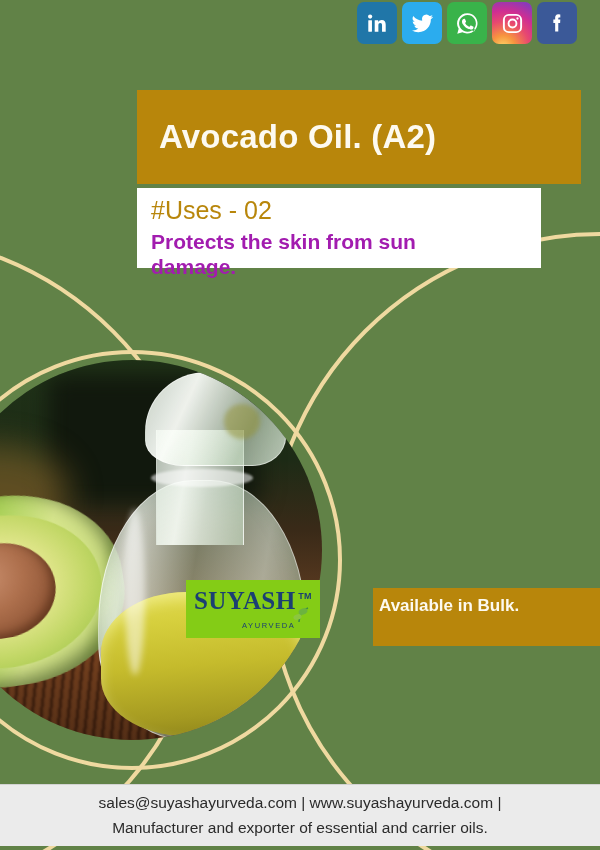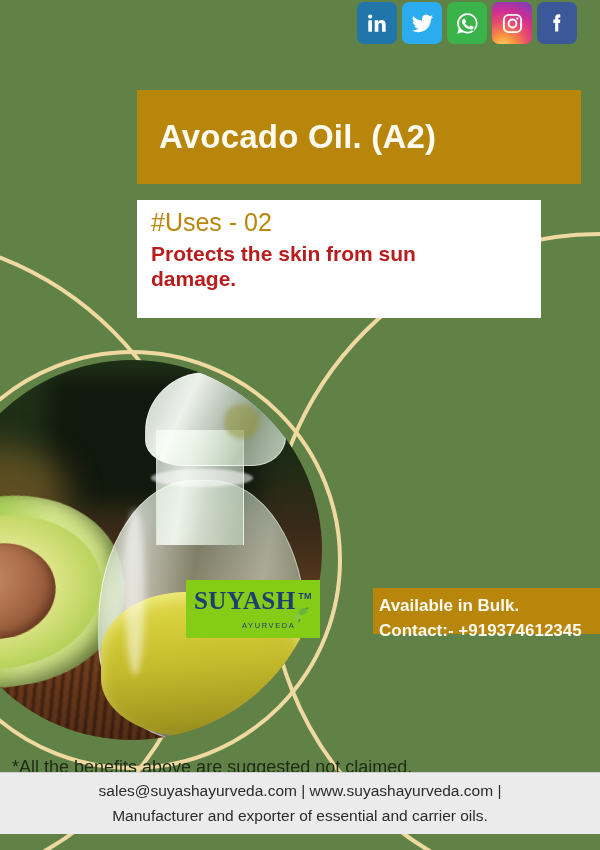--- a/index.html
+++ b/index.html
@@ -257,46 +257,46 @@
   .title-text {
     color: #fdfaf0;
     font-size: 33px;
     font-weight: bold;
     letter-spacing: .2px;
   }
 
   
   .uses-box {
     position: absolute;
-    left: 137px; top: 200px;
-    width: 404px; height: 118px;
+    left: 137px; top: 188px;
+    width: 404px; height: 80px;
     background: #ffffff;
     padding: 9px 0 0 14px;
     z-index: 30;
   }
   .uses-label {
     color: #b8860b;
     font-size: 25px;
     font-weight: normal;
     line-height: 1.1;
   }
   .uses-text {
-    color: #b91c1c;
+    color: #a21caf;
     font-size: 21px;
     font-weight: bold;
     line-height: 1.22;
     margin-top: 4px;
     max-width: 340px;
   }
 
   
   .bulk-band {
     position: absolute;
     left: 373px; top: 588px;
-    width: 227px; height: 46px;
+    width: 227px; height: 58px;
     background: #b8860b;
     z-index: 30;
     padding: 6px 0 0 6px;
   }
   .bulk-line {
     color: #fdfaf0;
     font-size: 17px;
     font-weight: bold;
     line-height: 1.45;
     white-space: nowrap;
@@ -307,21 +307,21 @@
     position: absolute;
     left: 12px; top: 757px;
     z-index: 30;
     color: #1f2b17;
     font-size: 18px;
   }
 
   
   .footer {
     position: absolute;
-    left: 0; bottom: 16px;
+    left: 0; bottom: 4px;
     width: 600px; height: 62px;
     background: #ebebeb;
     border-top: 1px solid #d2d2d2;
     display: flex;
     flex-direction: column;
     align-items: center;
     justify-content: center;
     z-index: 30;
   }
   .footer-line {
@@ -422,23 +422,21 @@
     <span class="title-text">Avocado Oil. (A2)</span>
   </div>
 
   <div class="uses-box">
     <div class="uses-label">#Uses - 02</div>
     <div class="uses-text">Protects the skin from sun damage.</div>
   </div>
 
   <div class="bulk-band">
     <div class="bulk-line">Available in Bulk.</div>
-    <div class="bulk-line">Contact:- +919374612345</div>
-  </div>
-
-  <div class="disclaimer">*All the benefits above are suggested not claimed.</div>
+  </div>
+
 
   <div class="footer">
     <div class="footer-line">sales@suyashayurveda.com | www.suyashayurveda.com |</div>
     <div class="footer-line">Manufacturer and exporter of essential and carrier oils.</div>
   </div>
 
 </div>
 
 </body></html>

